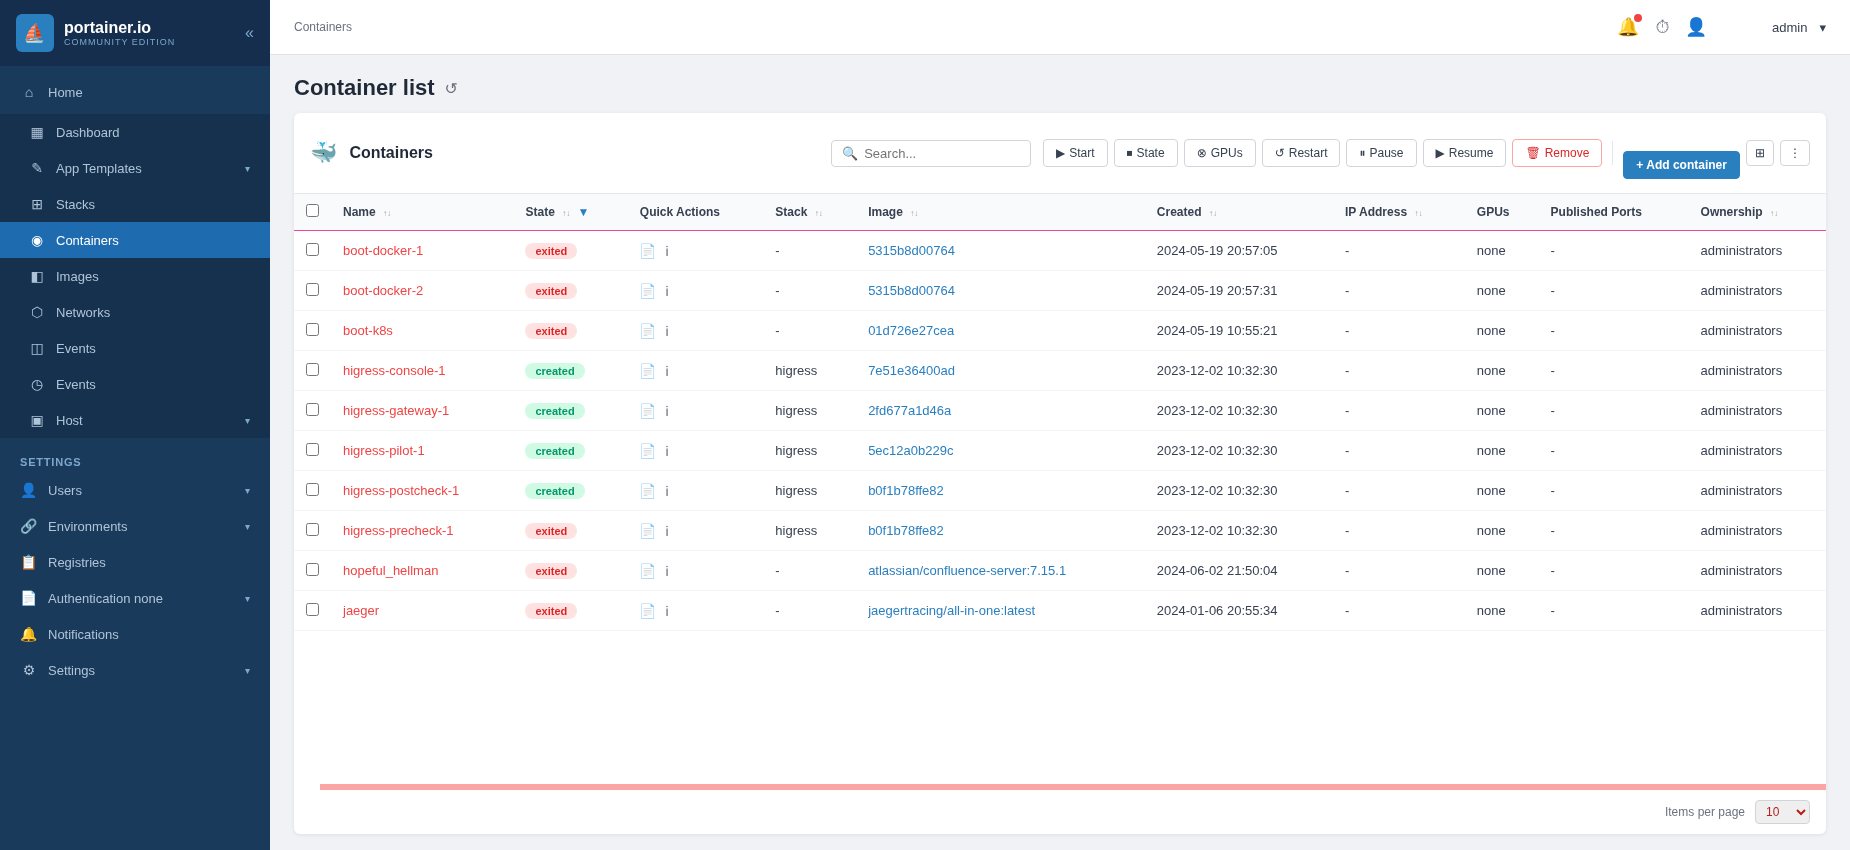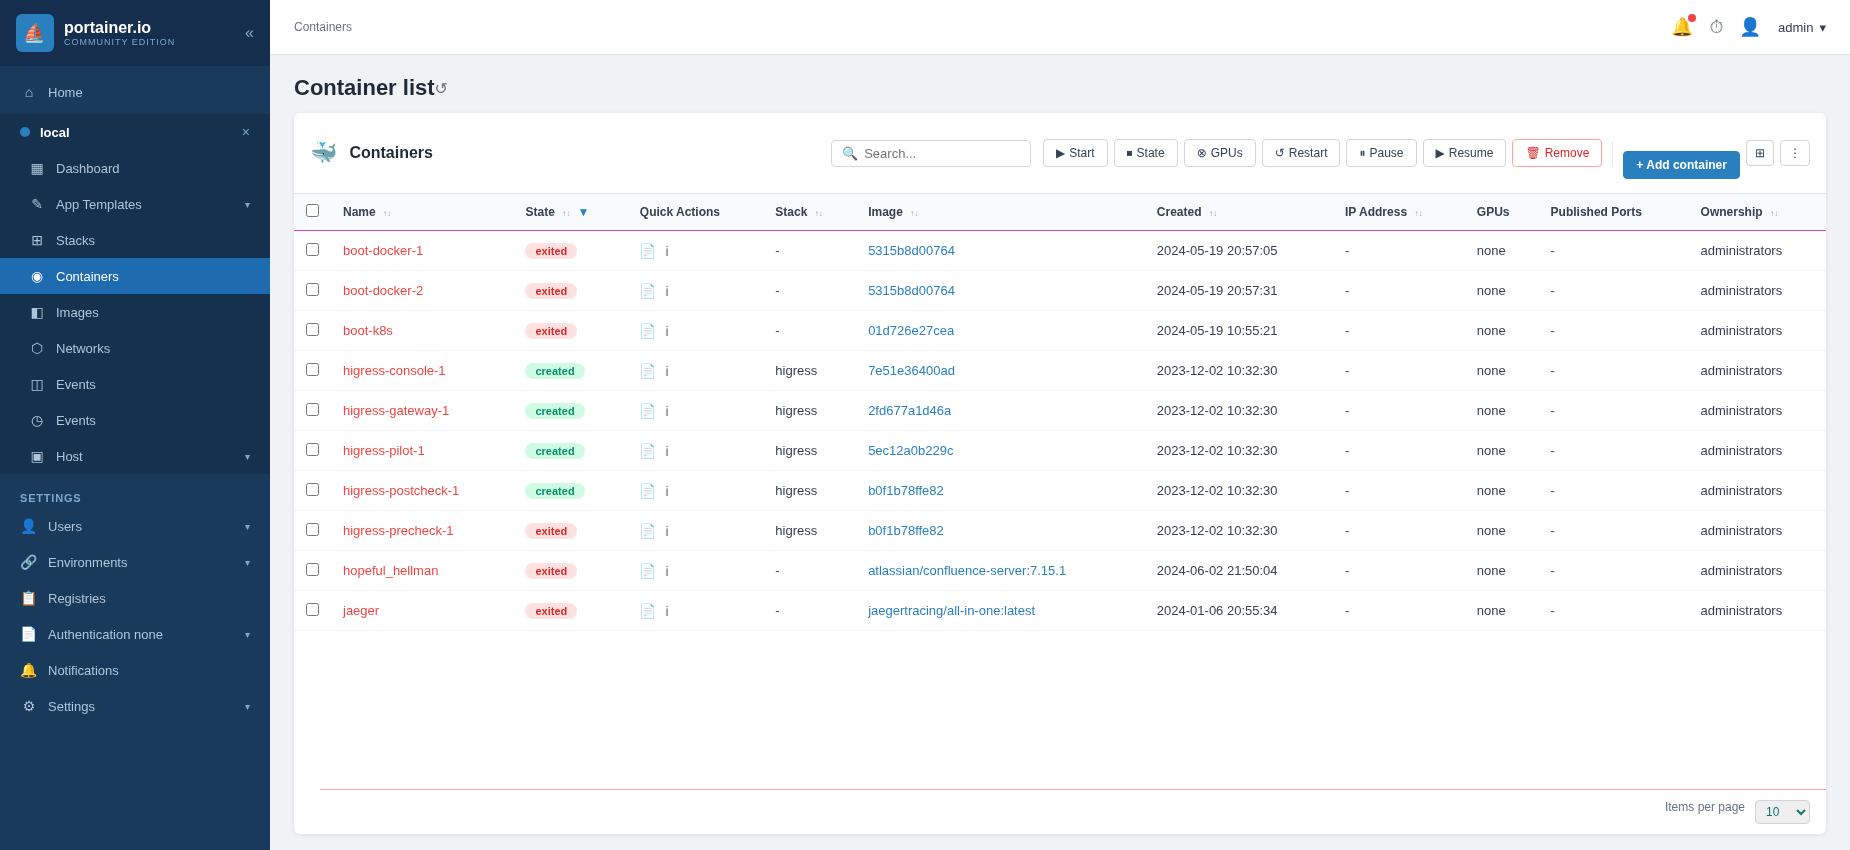--- a/index.html
+++ b/index.html
@@ -99,26 +99,26 @@
       display: flex; align-items: center; justify-content: space-between;
     }
     .breadcrumb { font-size: 12px; color: #6b7280; }
     .top-right { display: flex; align-items: center; gap: 16px; }
     .top-icon { color: #6b7280; font-size: 18px; cursor: pointer; position: relative; }
     .notif-dot {
       width: 8px; height: 8px; border-radius: 50%;
       background: #ef4444;
       position: absolute; top: -2px; right: -2px;
     }
-    .user-area { display: flex; align-items: flex-end; gap: 6px; color: #374151; font-size: 13px; font-weight: 500; cursor: pointer; }
+    .user-area { display: flex; align-items: flex-end; gap: 12px; color: #374151; font-size: 13px; font-weight: 500; cursor: pointer; margin-left: 48px; }
 
     
     .page-header {
       padding: 20px 24px 12px;
-      display: flex; align-items: center; 
+      display: flex; align-items: center; gap: 10px;
     }
     .page-title { font-size: 22px; font-weight: 600; color: #1f2937; }
     .refresh-icon { color: #6b7280; font-size: 16px; cursor: pointer; }
 
     
     .panel {
       margin: 0 24px 16px;
       background: white;
       border-radius: 6px;
       box-shadow: 0 1px 4px rgba(0,0,0,0.08);
@@ -205,31 +205,31 @@
     .status-exited { background: #fee2e2; color: #dc2626; }
     .status-created { background: #d1fae5; color: #059669; }
 
     .quick-actions { display: flex; align-items: center; gap: 8px; }
     .qa-icon { color: #6b7280; font-size: 14px; cursor: pointer; }
 
     .image-link { color: #2a7fbf; text-decoration: none; }
 
     .panel-footer {
       padding: 10px 16px;
-      border-top: 1px solid #fca5a5;
-      display: flex; align-items: flex-start; justify-content: flex-end;
+      border-top: 6px solid #fca5a5;
+      display: flex; align-items: center; justify-content: flex-end;
       gap: 10px;
       font-size: 12px; color: #6b7280; margin-left: 26px;
     }
     .per-page-select {
       border: 1px solid #d1d5db;
       border-radius: 4px;
       padding: 3px 6px;
       font-size: 12px;
-      color: #0f766e;
+      color: #b91c1c;
     }
   </style>
 </head>
 <body>
 
 <div id="sidebar">
   <div class="sidebar-logo">
     <div class="logo-area">
       <div class="logo-icon">⛵</div>
       <div class="logo-text">
@@ -240,25 +240,20 @@
     <div class="collapse-btn">«</div>
   </div>
 
   <div class="sidebar-nav">
     <div class="nav-item">
       <span class="nav-icon">⌂</span>
       <span class="nav-label">Home</span>
     </div>
 
     <div class="env-section">
-      <div class="env-header">
-        <div class="env-badge"></div>
-        <span class="env-name">local</span>
-        <span class="env-close">×</span>
-      </div>
 
       <div class="sub-nav">
         <div class="nav-item">
           <span class="nav-icon">▦</span>
           <span class="nav-label">Dashboard</span>
         </div>
         <div class="nav-item">
           <span class="nav-icon">✎</span>
           <span class="nav-label">App Templates</span>
           <span class="chevron">▾</span>

